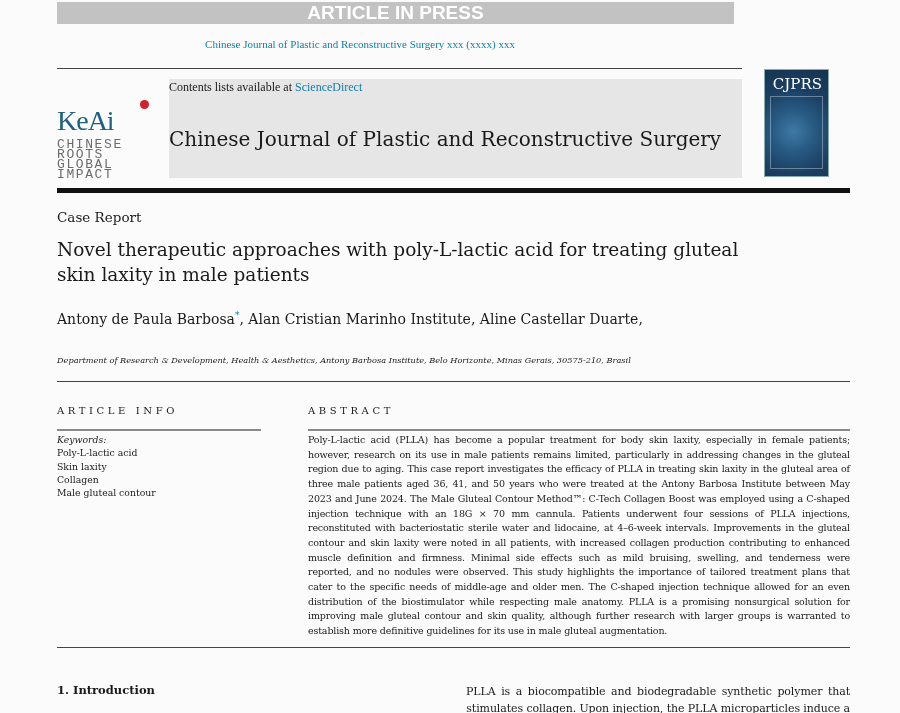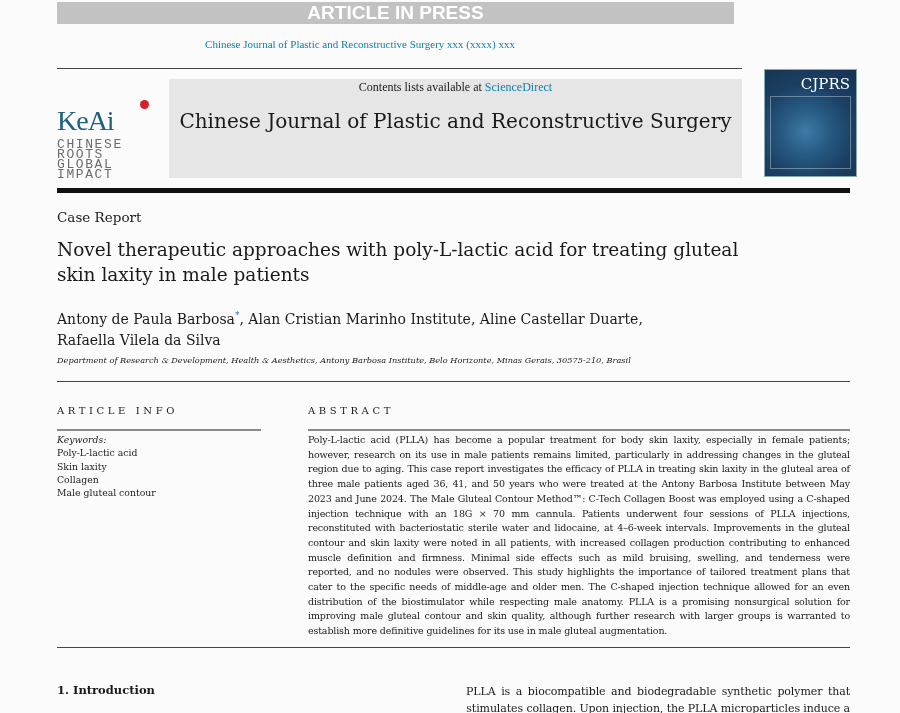--- a/index.html
+++ b/index.html
@@ -4,26 +4,26 @@
 <style>
   html, body { margin:0; padding:0; }
   body { width:900px; height:713px; overflow:hidden; background:#fbfbfb; font-family:"DejaVu Serif", serif; color:#1a1a1a; position:relative; }
   .press-bar { position:absolute; left:57px; top:2px; width:677px; height:22px; background:#c2c2c3; color:#fff; text-align:center; font-family:"Liberation Sans", sans-serif; font-weight:bold; font-size:19px; line-height:22px; }
   .journal-ref { position:absolute; left:0; width:720px; top:38px; text-align:center; font-family:"Liberation Serif", serif; font-size:11px; color:#0e7fa8; }
   .top-rule { position:absolute; left:57px; top:68px; width:685px; height:1px; background:#444; }
   .logo { position:absolute; left:57px; top:102px; width:100px; }
   .logo-word { font-family:"Liberation Serif", serif; font-size:28px; color:#1f5f80; line-height:38px; letter-spacing:-1px; position:relative; }
   .logo-dot { position:absolute; left:83px; top:-2px; width:9px; height:9px; border-radius:50%; background:#d4202a; }
   .logo-sub { font-family:Liberation Mono, monospace; font-size:13px; color:#6b6b6b; letter-spacing:1.6px; line-height:10px; }
-  .masthead { position:absolute; left:169px; top:79px; width:573px; height:99px; background:#e6e6e6; text-align:center; }
+  .masthead { position:absolute; left:169px; top:79px; width:573px; height:99px; background:#e6e6e6; }
   .contents-line { font-family:"Liberation Serif", serif; font-size:12px; margin-top:1px; }
   .link { color:#0e7fa8; }
-  .journal-title { font-family:"DejaVu Serif", serif; font-size:20px; margin-top:14px; color:#1a1a1a; }
+  .journal-title { font-family:"DejaVu Serif", serif; font-size:20px; margin-top:32px; color:#1a1a1a; }
   .homepage { font-family:"DejaVu Sans", sans-serif; font-size:11.5px; margin-top:10px; line-height:15px; }
-  .cover { position:absolute; left:764px; top:69px; width:93px; height:108px; background:radial-gradient(circle at 45% 58%, #3f7aa5 0%, #275a82 30%, #1b3f63 60%, #16334f 100%); border:1px solid #8aa; box-sizing:border-box; }
+  .cover { position:absolute; left:764px; top:69px; width:65px; height:108px; background:radial-gradient(circle at 45% 58%, #3f7aa5 0%, #275a82 30%, #1b3f63 60%, #16334f 100%); border:1px solid #8aa; box-sizing:border-box; }
   .cover-title { position:absolute; right:6px; top:5px; font-family:"DejaVu Serif", serif; color:#fff; font-size:15px; }
   .cover-img { position:absolute; left:5px; right:5px; top:26px; bottom:7px; border:1px solid rgba(255,255,255,0.35); }
   .thick-rule { position:absolute; left:57px; top:188px; width:793px; height:5px; background:#111; }
   .case-report { position:absolute; left:57px; top:209px; font-family:"DejaVu Serif", serif; font-size:13.5px; }
   .title { position:absolute; left:57px; top:237px; width:690px; font-family:"DejaVu Serif", serif; font-size:18.5px; line-height:25px; }
   .authors { position:absolute; left:57px; top:305px; width:700px; font-family:"DejaVu Serif", serif; font-size:14px; line-height:21px; }
   .authors sup { color:#0e7fa8; font-size:9px; }
   .affil { position:absolute; left:57px; top:355px; font-family:"DejaVu Serif", serif; font-style:italic; font-size:8.2px; }
   .mid-rule { position:absolute; left:57px; top:381px; width:793px; height:1px; background:#444; }
   .section-head { position:absolute; top:405px; font-family:"DejaVu Serif", serif; font-size:10px; letter-spacing:3.6px; }
@@ -58,21 +58,20 @@
   <div class="cover-img"></div>
 </div>
 
 <div class="thick-rule"></div>
 
 <div class="case-report">Case Report</div>
 <div class="title">Novel therapeutic approaches with poly-L-lactic acid for treating gluteal skin laxity in male patients</div>
 
 <div class="authors">
   <span>Antony de Paula Barbosa</span><sup>*</sup>, <span>Alan Cristian Marinho Institute</span>, <span>Aline Castellar Duarte</span>,<br>
-  <span>Rafaella Vilela da Silva</span>
 </div>
 <div class="affil">Department of Research &amp; Development, Health &amp; Aesthetics, Antony Barbosa Institute, Belo Horizonte, Minas Gerais, 30575-210, Brasil</div>
 
 <div class="mid-rule"></div>
 
 <div class="section-head" style="left:57px">ARTICLE INFO</div>
 <div class="section-head" style="left:308px">ABSTRACT</div>
 <div class="gray-rule" style="left:57px;width:204px"></div>
 <div class="gray-rule" style="left:308px;width:542px"></div>
 

